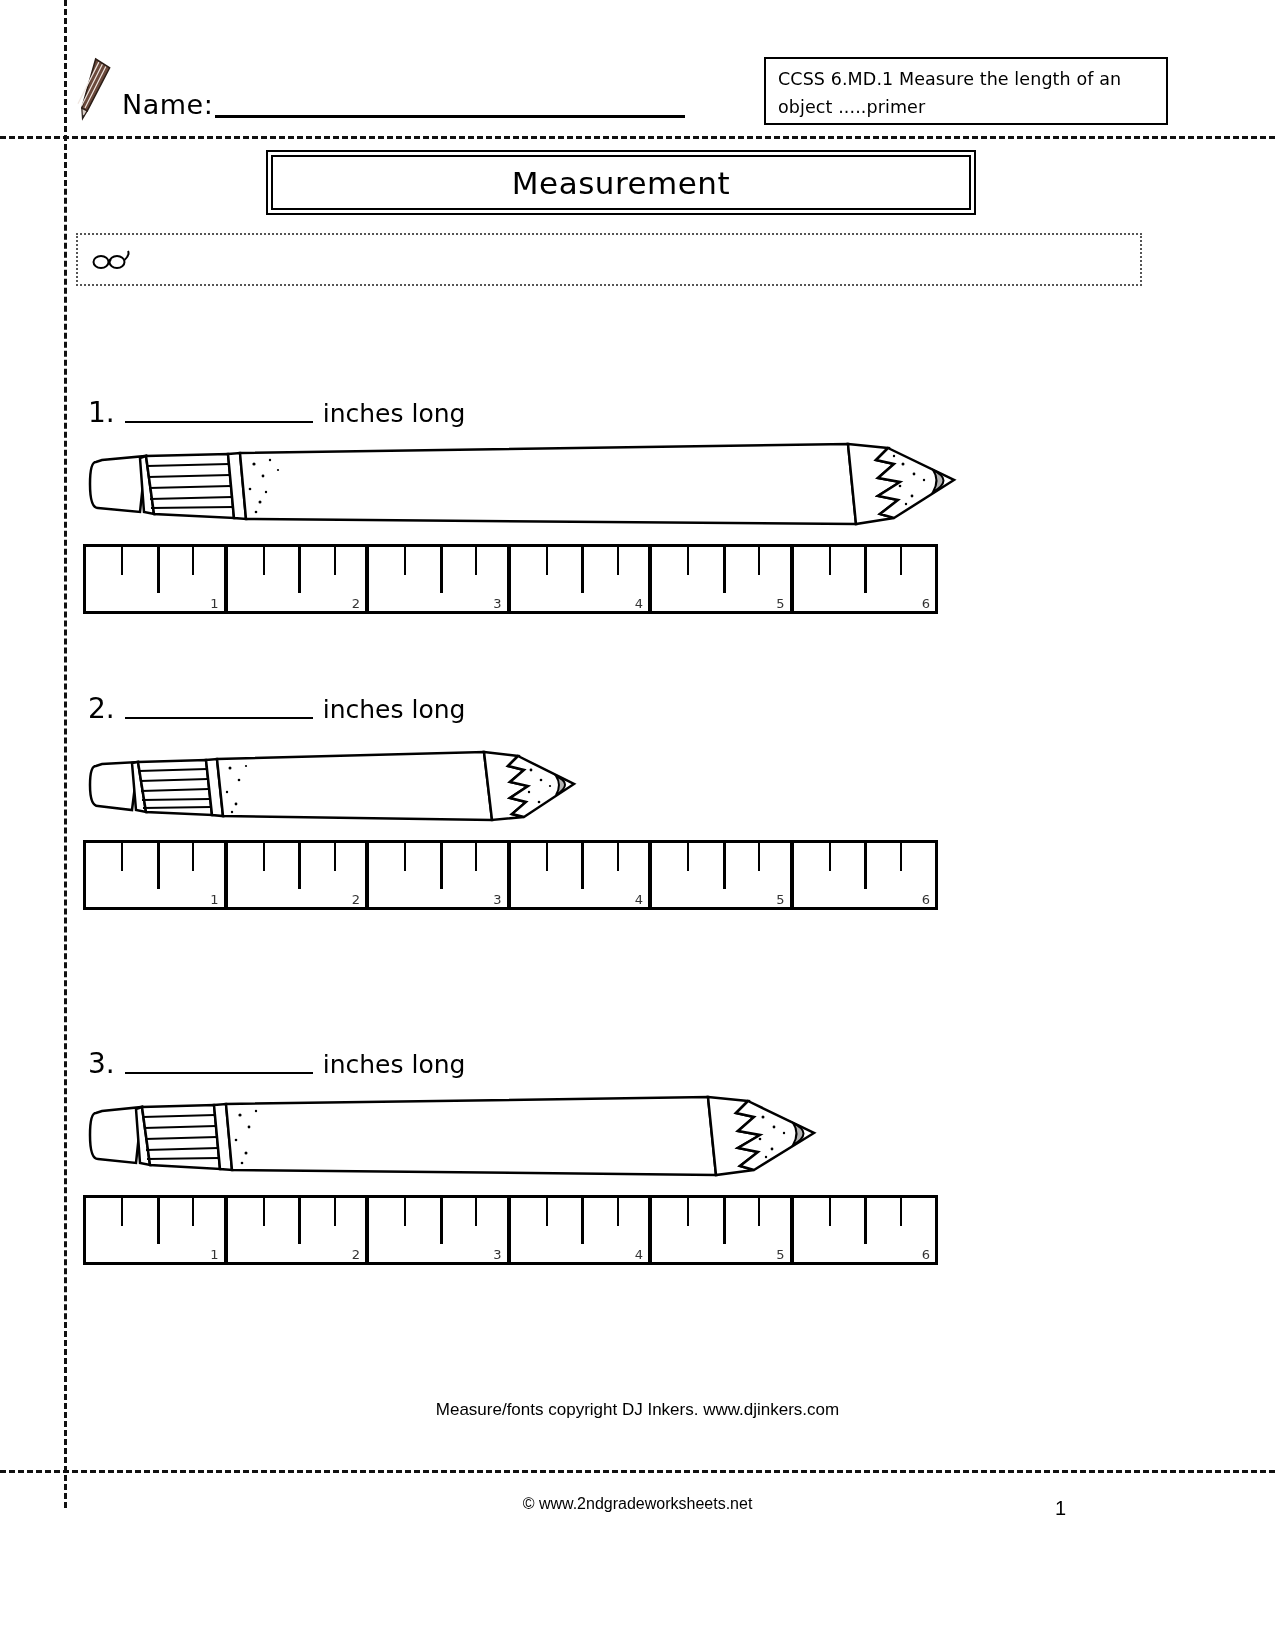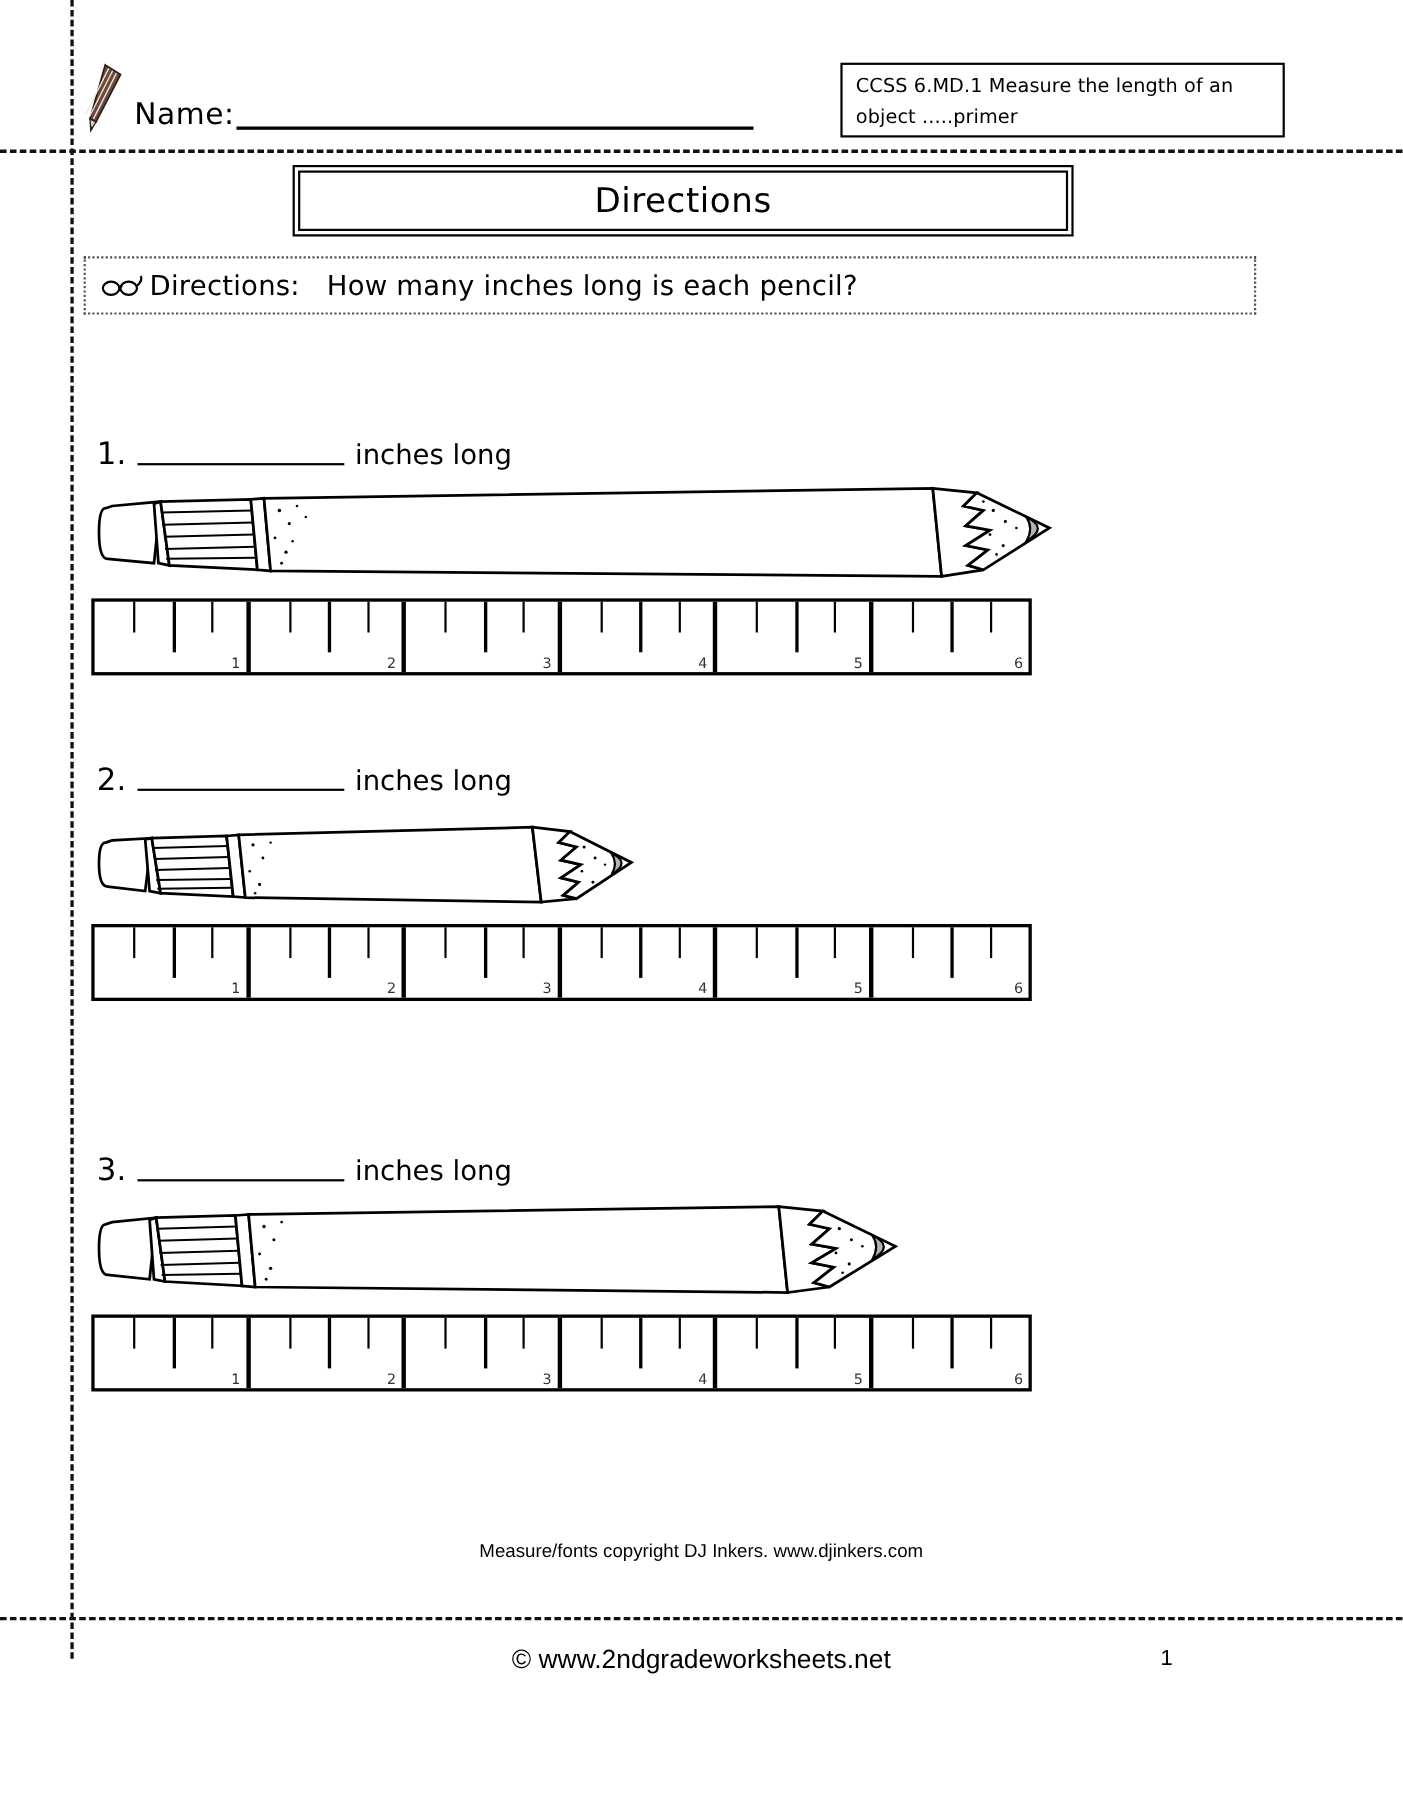--- a/index.html
+++ b/index.html
@@ -226,21 +226,21 @@
     font-family: "Liberation Sans", sans-serif;
     font-size: 17px;
   }
   .site-footer {
     position: absolute;
     left: 0;
     top: 1495px;
     width: 1275px;
     text-align: center;
     font-family: "Liberation Sans", sans-serif;
-    font-size: 24px;
+    font-size: 16px;
   }
   .page-num {
     position: absolute;
     left: 1055px;
     top: 1497px;
     font-family: "Liberation Sans", sans-serif;
     font-size: 20px;
   }
 </style>
 </head>
@@ -264,32 +264,31 @@
   <span class="name-label">Name:</span>
   <div class="name-rule"></div>
 </div>
 
 <div class="ccss-box">
   <span>CCSS  6.MD.1 Measure the length of an object .....primer</span>
 </div>
 
 <div class="title-outer">
   <div class="title-inner">
-    <span class="title-text">Directions</span>
+    <span class="title-text">Measurement</span>
   </div>
 </div>
 
 <div class="directions-box">
   <svg class="glasses-icon" viewBox="0 0 40 22">
     <ellipse cx="9" cy="13" rx="7.5" ry="6" fill="none" stroke="#000" stroke-width="2"></ellipse>
     <ellipse cx="25" cy="13" rx="7.5" ry="6" fill="none" stroke="#000" stroke-width="2"></ellipse>
     <path d="M16.5 12 Q20 9.5 17.5 12" fill="none" stroke="#000" stroke-width="2"></path>
     <path d="M32.5 11 Q38 6 36 2" fill="none" stroke="#000" stroke-width="2"></path>
   </svg>
-  <span class="directions-text">Directions:   How many inches long is each pencil?</span>
 </div>
 
 <div class="problem" id="problem-1">
   <div class="q-line">
     <span class="q-num">1.</span>
     <div class="q-blank"></div>
     <span class="q-unit">inches long</span>
   </div>
   <div class="pencil-wrap">
     <svg class="pencil-svg" width="870" height="105" viewBox="0 0 870 105">

